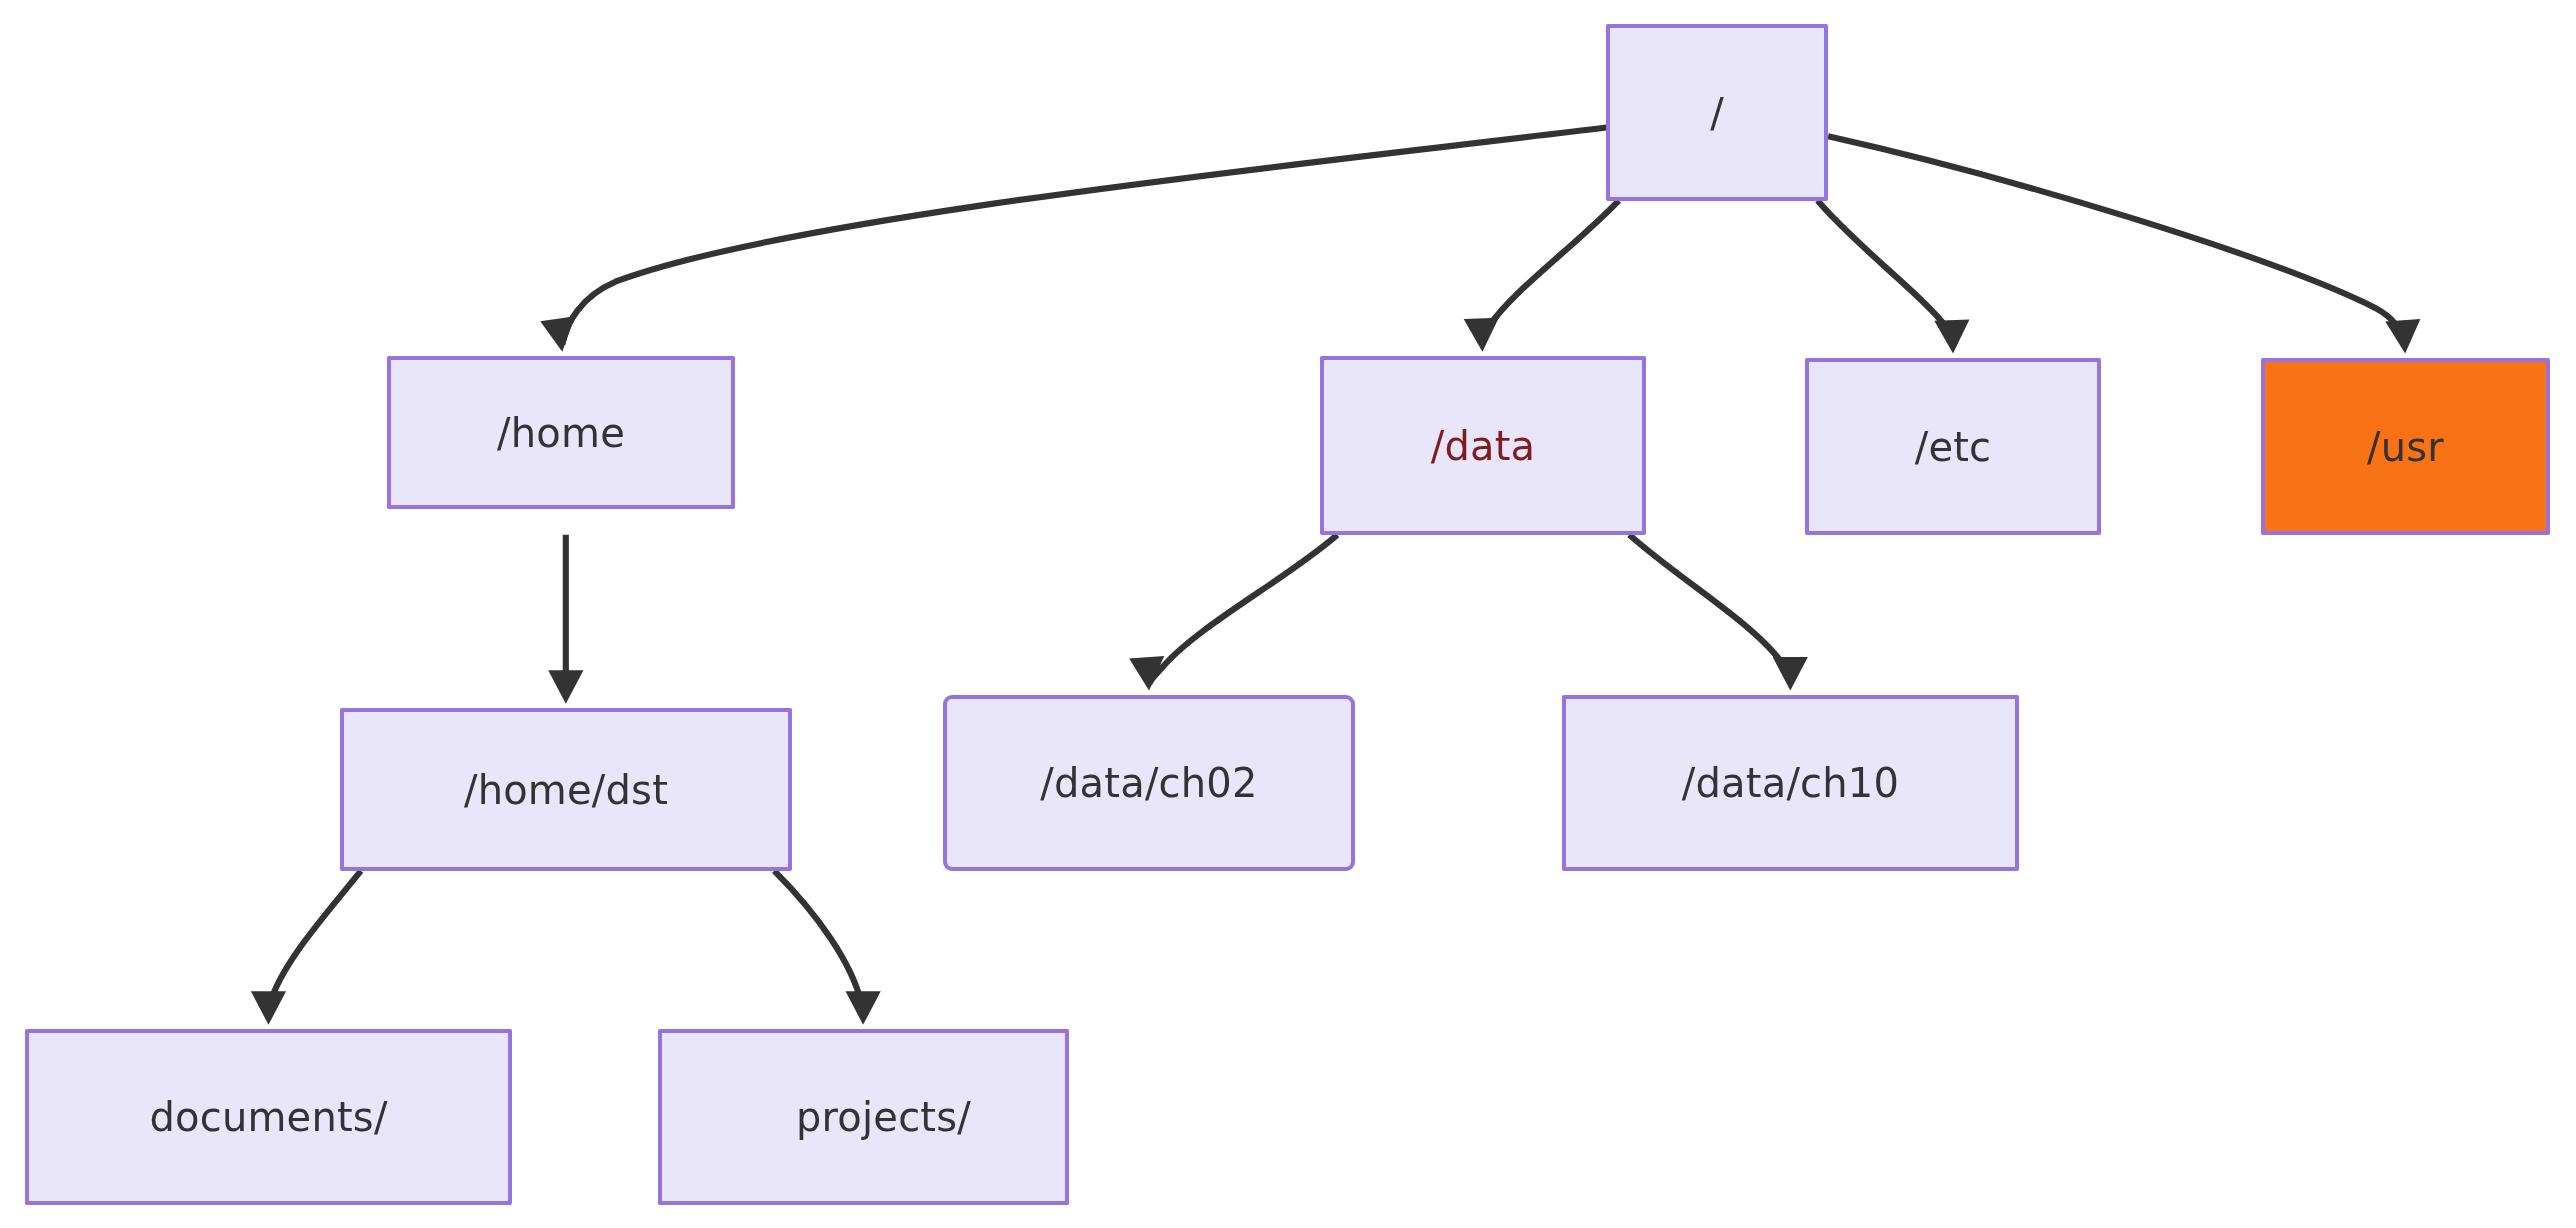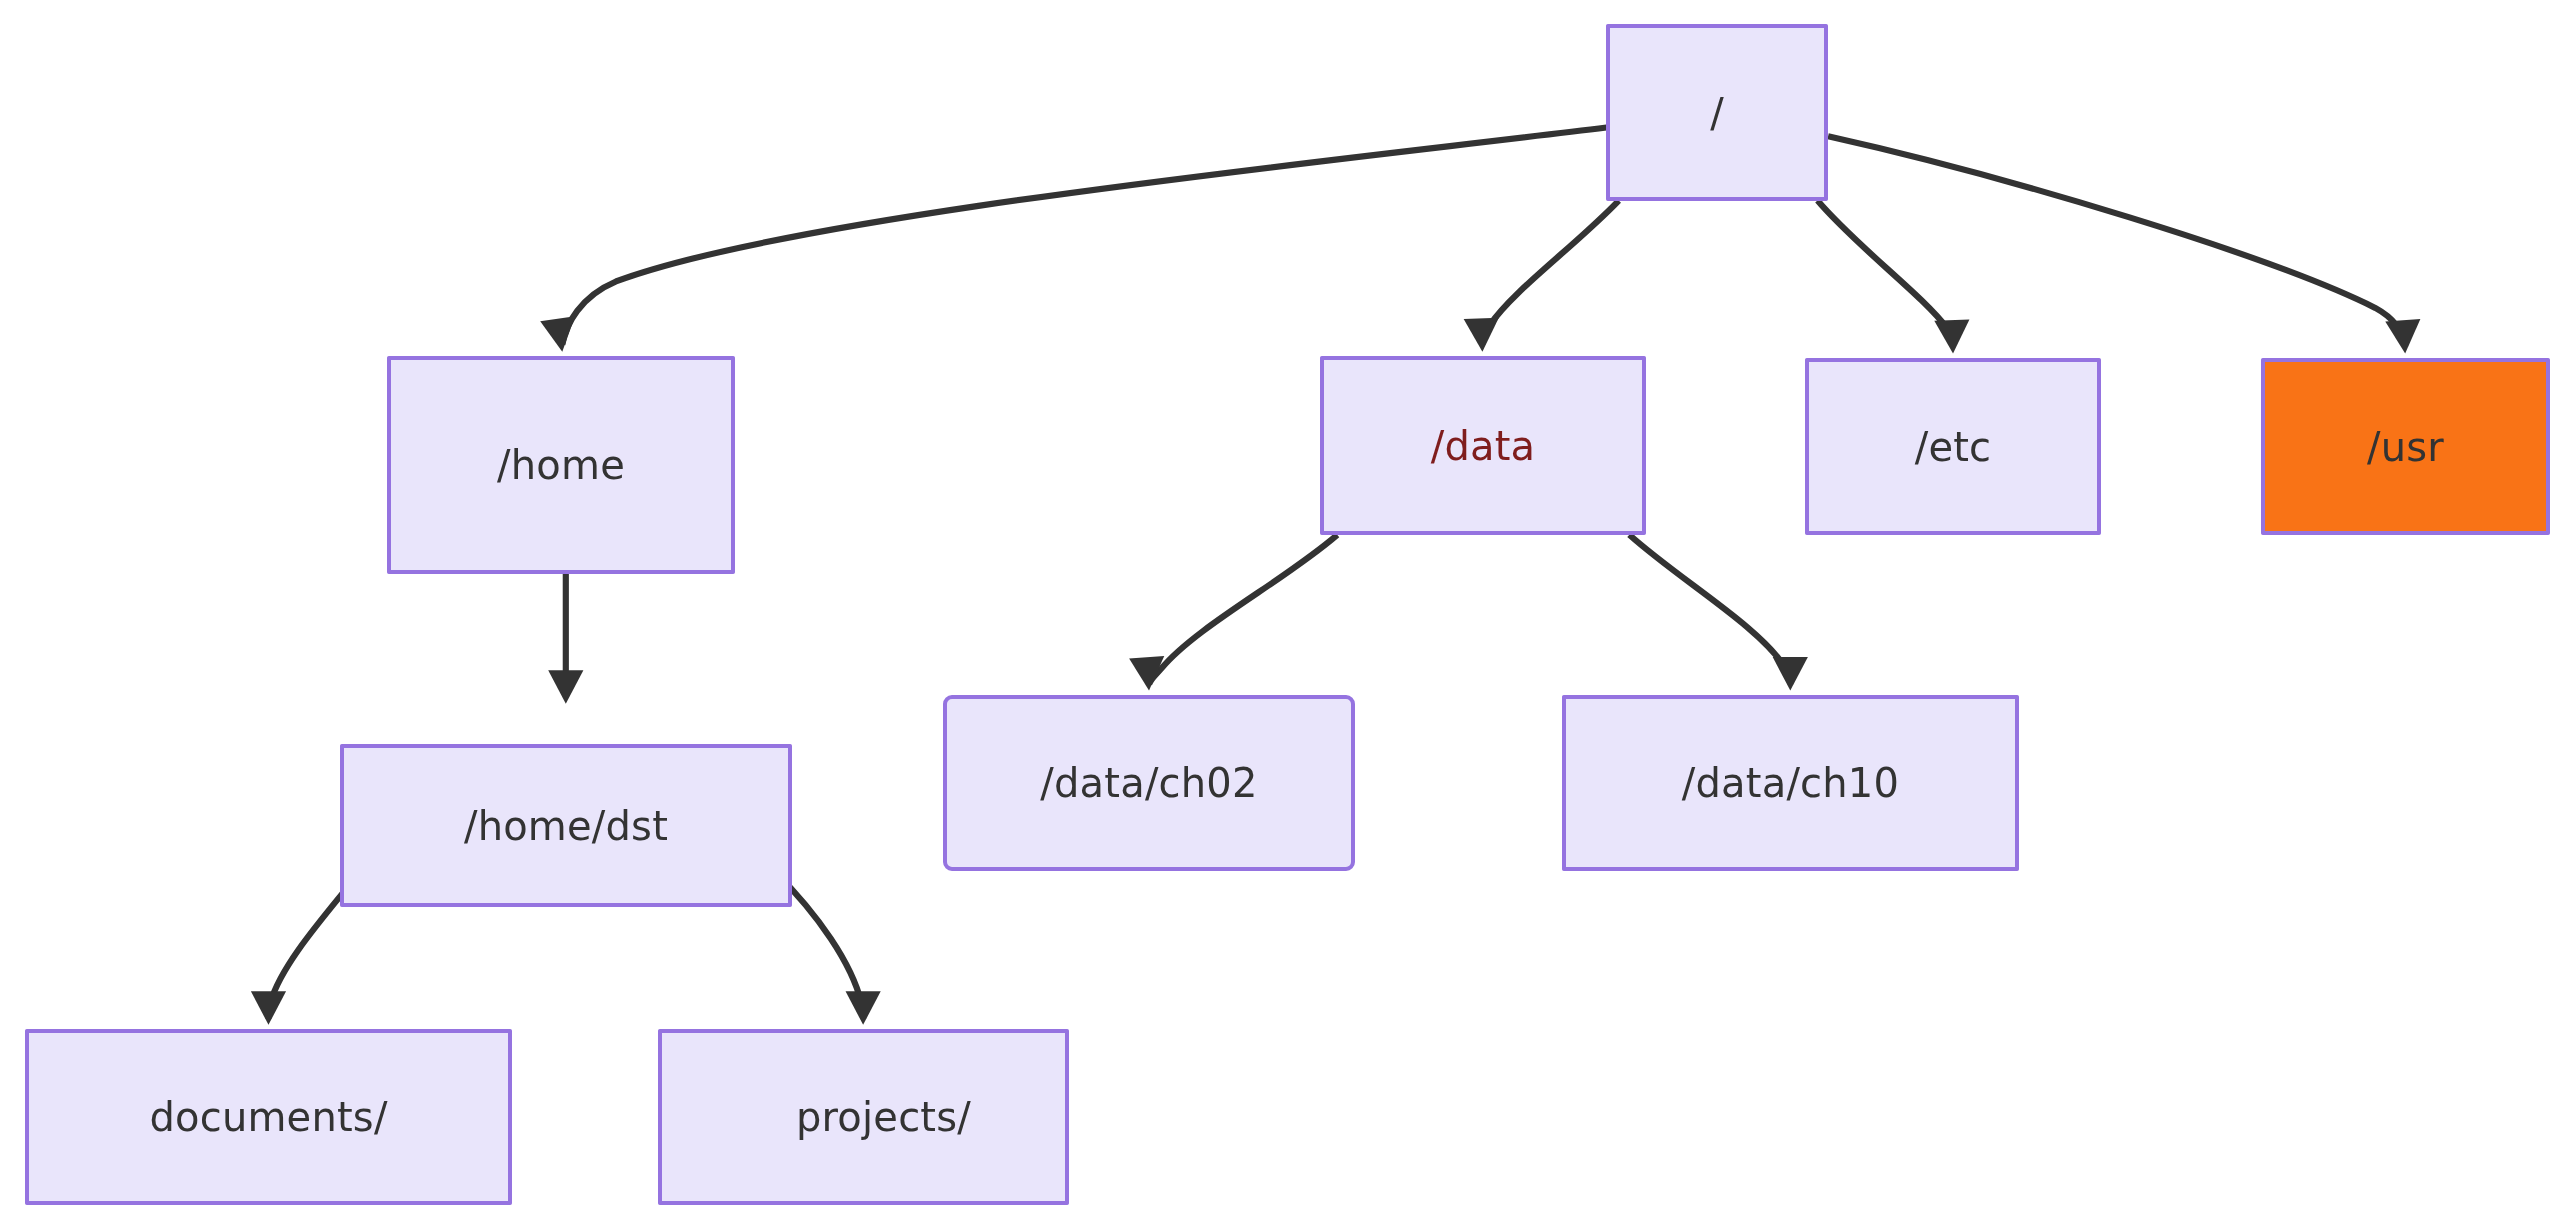--- a/index.html
+++ b/index.html
@@ -82,33 +82,33 @@
       <polygon points="-20,-38 20,-38 0,0" class="arrow-head" fill="#333333" transform="translate(1306,785) rotate(-4)"></polygon>
       <polygon points="-20,-38 20,-38 0,0" class="arrow-head" fill="#333333" transform="translate(2035,785) rotate(0)"></polygon>
       <polygon points="-20,-38 20,-38 0,0" class="arrow-head" fill="#333333" transform="translate(305,1165) rotate(0)"></polygon>
       <polygon points="-20,-38 20,-38 0,0" class="arrow-head" fill="#333333" transform="translate(981,1165) rotate(0)"></polygon>
     </svg>
 
   <div id="node-layer">
       <div class="node-box" style="left: 1606px; top: 24px; width: 222px; height: 177px; background: rgb(233, 229, 251); border-color: rgb(149, 115, 224); border-width: 4.4px;">
         <span class="node-label" style="color: rgb(51, 51, 51);">/</span>
       </div>
-      <div class="node-box" style="left: 387px; top: 356px; width: 348px; height: 218px; background: rgb(233, 229, 251); border-color: rgb(149, 115, 224); border-width: 4.4px;">
+      <div class="node-box" style="left: 387px; top: 356px; width: 348px; height: 153px; background: rgb(233, 229, 251); border-color: rgb(149, 115, 224); border-width: 4.4px;">
         <span class="node-label" style="color: rgb(51, 51, 51);">/home</span>
       </div>
       <div class="node-box" style="left: 1320px; top: 356px; width: 326px; height: 179px; background: rgb(233, 229, 251); border-color: rgb(149, 115, 224); border-width: 4.4px;">
         <span class="node-label" style="color: #7f1d1d;">/data</span>
       </div>
       <div class="node-box" style="left: 1805px; top: 358px; width: 296px; height: 177px; background: rgb(233, 229, 251); border-color: rgb(149, 115, 224); border-width: 4.4px;">
         <span class="node-label" style="color: rgb(51, 51, 51);">/etc</span>
       </div>
       <div class="node-box" style="left: 2261px; top: 358px; width: 289px; height: 177px; background: #f97316; border-color: rgb(149, 115, 224); border-width: 4.4px;">
         <span class="node-label" style="color: rgb(51, 51, 51);">/usr</span>
       </div>
-      <div class="node-box" style="left: 340px; top: 744px; width: 452px; height: 163px; background: rgb(233, 229, 251); border-color: rgb(149, 115, 224); border-width: 4.4px;">
+      <div class="node-box" style="left: 340px; top: 708px; width: 452px; height: 163px; background: rgb(233, 229, 251); border-color: rgb(149, 115, 224); border-width: 4.4px;">
         <span class="node-label" style="color: rgb(51, 51, 51);">/home/dst</span>
       </div>
       <div class="node-box" style="left: 943px; top: 695px; width: 412px; height: 176px; background: rgb(233, 229, 251); border-color: rgb(149, 115, 224); border-width: 4.4px; border-radius: 9px;">
         <span class="node-label" style="color: rgb(51, 51, 51);">/data/ch02</span>
       </div>
       <div class="node-box" style="left: 1562px; top: 695px; width: 457px; height: 176px; background: rgb(233, 229, 251); border-color: rgb(149, 115, 224); border-width: 4.4px;">
         <span class="node-label" style="color: rgb(51, 51, 51);">/data/ch10</span>
       </div>
       <div class="node-box" style="left: 25px; top: 1029px; width: 487px; height: 176px; background: rgb(233, 229, 251); border-color: rgb(149, 115, 224); border-width: 4.4px;">
         <span class="node-label" style="color: rgb(51, 51, 51);">documents/</span>

